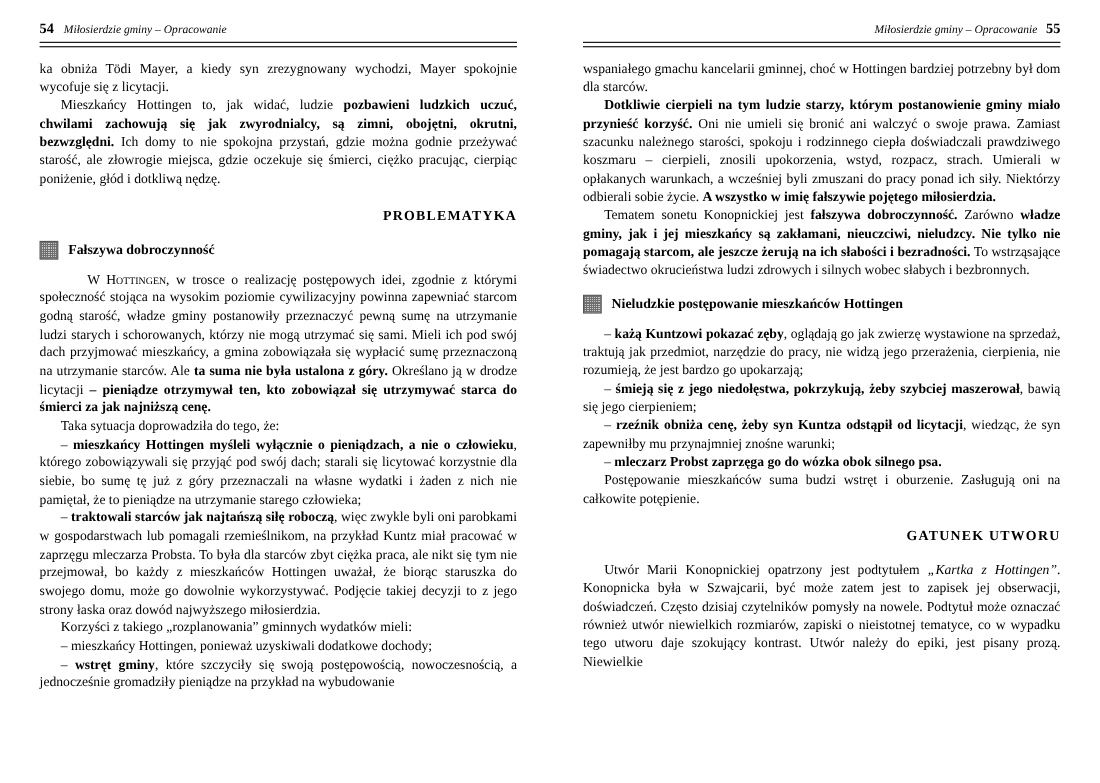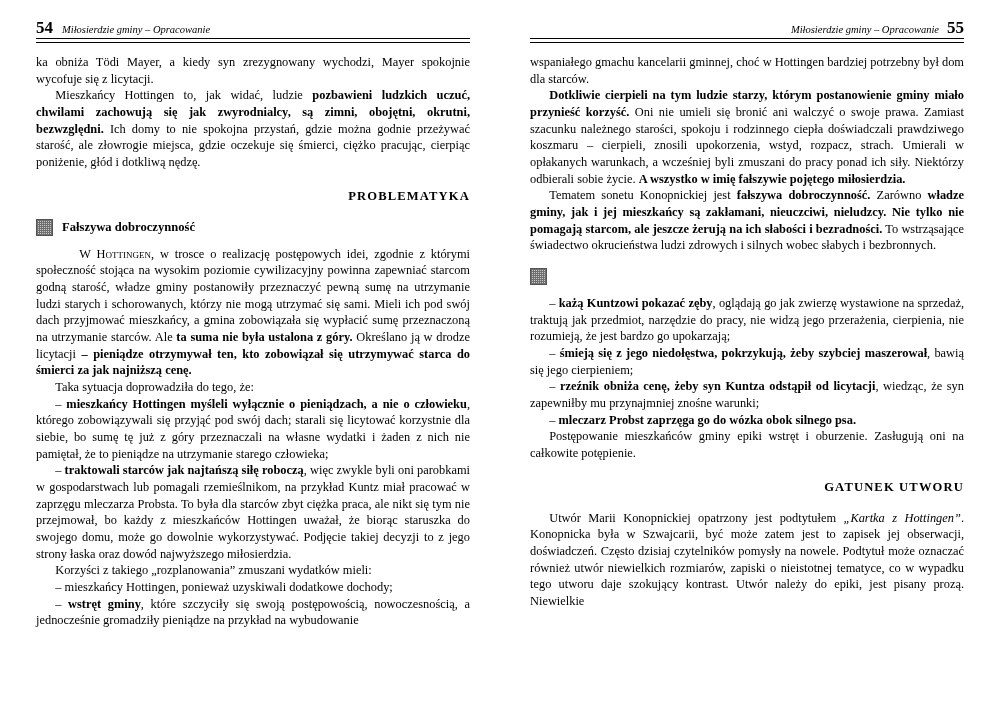--- a/index.html
+++ b/index.html
@@ -34,21 +34,21 @@
   .runhead {
     display: flex;
     align-items: baseline;
     font-size: 10.5px;
     font-style: italic;
     height: 16px;
   }
   .runhead .folio {
     font-style: normal;
     font-weight: bold;
-    font-size: 17px;
+    font-size: 13px;
   }
   .runhead.left .folio { margin-right: 9px; }
   .runhead.right { justify-content: flex-end; }
   .runhead.right .folio { margin-left: 8px; }
 
   .rule {
     height: 3px;
     border-top: 1px solid #000;
     border-bottom: 1px solid #000;
     margin: 4px 0 11px 0;
@@ -127,21 +127,21 @@
       <p>
         <span class="sc">W Hottingen</span>, w trosce o realizację postępowych idei, zgodnie z którymi społeczność stojąca na wysokim poziomie cywilizacyjny powinna zapewniać starcom godną starość, władze gminy postanowiły przeznaczyć pewną sumę na utrzymanie ludzi starych i schorowanych, którzy nie mogą utrzymać się sami. Mieli ich pod swój dach przyjmować mieszkańcy, a gmina zobowiązała się wypłacić sumę przeznaczoną na utrzymanie starców. Ale <span class="b">ta suma nie była ustalona z góry.</span> Określano ją w drodze licytacji <span class="b">– pieniądze otrzymywał ten, kto zobowiązał się utrzymywać starca do śmierci za jak najniższą cenę.</span>
       </p>
       <p>Taka sytuacja doprowadziła do tego, że:</p>
       <p>
         – <span class="b">mieszkańcy Hottingen myśleli wyłącznie o pieniądzach, a nie o człowieku</span>, którego zobowiązywali się przyjąć pod swój dach; starali się licytować korzystnie dla siebie, bo sumę tę już z góry przeznaczali na własne wydatki i żaden z nich nie pamiętał, że to pieniądze na utrzymanie starego człowieka;
       </p>
       <p>
         – <span class="b">traktowali starców jak najtańszą siłę roboczą</span>, więc zwykle byli oni parobkami w gospodarstwach lub pomagali rzemieślnikom, na przykład Kuntz miał pracować w zaprzęgu mleczarza Probsta. To była dla starców zbyt ciężka praca, ale nikt się tym nie przejmował, bo każdy z mieszkańców Hottingen uważał, że biorąc staruszka do swojego domu, może go dowolnie wykorzystywać. Podjęcie takiej decyzji to z jego strony łaska oraz dowód najwyższego miłosierdzia.
       </p>
-      <p>Korzyści z takiego „rozplanowania” zmuszani wydatków mieli:</p>
+      <p>Korzyści z takiego „rozplanowania” gminnych wydatków mieli:</p>
       <p>– mieszkańcy Hottingen, ponieważ uzyskiwali dodatkowe dochody;</p>
       <p>
         – <span class="b">wstręt gminy</span>, które szczyciły się swoją postępowością, nowoczesnością, a jednocześnie gromadziły pieniądze na przykład na wybudowanie
       </p>
     </div>
   </div>
 
   <div class="page right">
     <div class="runhead right">
       <span>Miłosierdzie gminy – Opracowanie</span>
@@ -153,35 +153,36 @@
       <p class="noindent">wspaniałego gmachu kancelarii gminnej, choć w Hottingen bardziej potrzebny był dom dla starców.</p>
       <p>
         <span class="b">Dotkliwie cierpieli na tym ludzie starzy, którym postanowienie gminy miało przynieść korzyść.</span> Oni nie umieli się bronić ani walczyć o swoje prawa. Zamiast szacunku należnego starości, spokoju i rodzinnego ciepła doświadczali prawdziwego koszmaru – cierpieli, znosili upokorzenia, wstyd, rozpacz, strach. Umierali w opłakanych warunkach, a wcześniej byli zmuszani do pracy ponad ich siły. Niektórzy odbierali sobie życie. <span class="b">A wszystko w imię fałszywie pojętego miłosierdzia.</span>
       </p>
       <p>
         Tematem sonetu Konopnickiej jest <span class="b">fałszywa dobroczynność.</span> Zarówno <span class="b">władze gminy, jak i jej mieszkańcy są zakłamani, nieuczciwi, nieludzcy. Nie tylko nie pomagają starcom, ale jeszcze żerują na ich słabości i bezradności.</span> To wstrząsające świadectwo okrucieństwa ludzi zdrowych i silnych wobec słabych i bezbronnych.
       </p>
 
       <div class="subhead">
         <span class="mark"></span>
+        <span class="txt">Nieludzkie postępowanie mieszkańców Hottingen</span>
       </div>
 
       <p>
         – <span class="b">każą Kuntzowi pokazać zęby</span>, oglądają go jak zwierzę wystawione na sprzedaż, traktują jak przedmiot, narzędzie do pracy, nie widzą jego przerażenia, cierpienia, nie rozumieją, że jest bardzo go upokarzają;
       </p>
       <p>
         – <span class="b">śmieją się z jego niedołęstwa, pokrzykują, żeby szybciej maszerował</span>, bawią się jego cierpieniem;
       </p>
       <p>
         – <span class="b">rzeźnik obniża cenę, żeby syn Kuntza odstąpił od licytacji</span>, wiedząc, że syn zapewniłby mu przynajmniej znośne warunki;
       </p>
       <p>
         – <span class="b">mleczarz Probst zaprzęga go do wózka obok silnego psa.</span>
       </p>
-      <p>Postępowanie mieszkańców gminy epiki wstręt i oburzenie. Zasługują oni na całkowite potępienie.</p>
+      <p>Postępowanie mieszkańców suma budzi wstręt i oburzenie. Zasługują oni na całkowite potępienie.</p>
 
       <h2 class="section">GATUNEK UTWORU</h2>
 
       <p>
         Utwór Marii Konopnickiej opatrzony jest podtytułem <span class="i">„Kartka z Hottingen”</span>. Konopnicka była w Szwajcarii, być może zatem jest to zapisek jej obserwacji, doświadczeń. Często dzisiaj czytelników pomysły na nowele. Podtytuł może oznaczać również utwór niewielkich rozmiarów, zapiski o nieistotnej tematyce, co w wypadku tego utworu daje szokujący kontrast. Utwór należy do epiki, jest pisany prozą. Niewielkie
       </p>
     </div>
   </div>
 
 </div>

